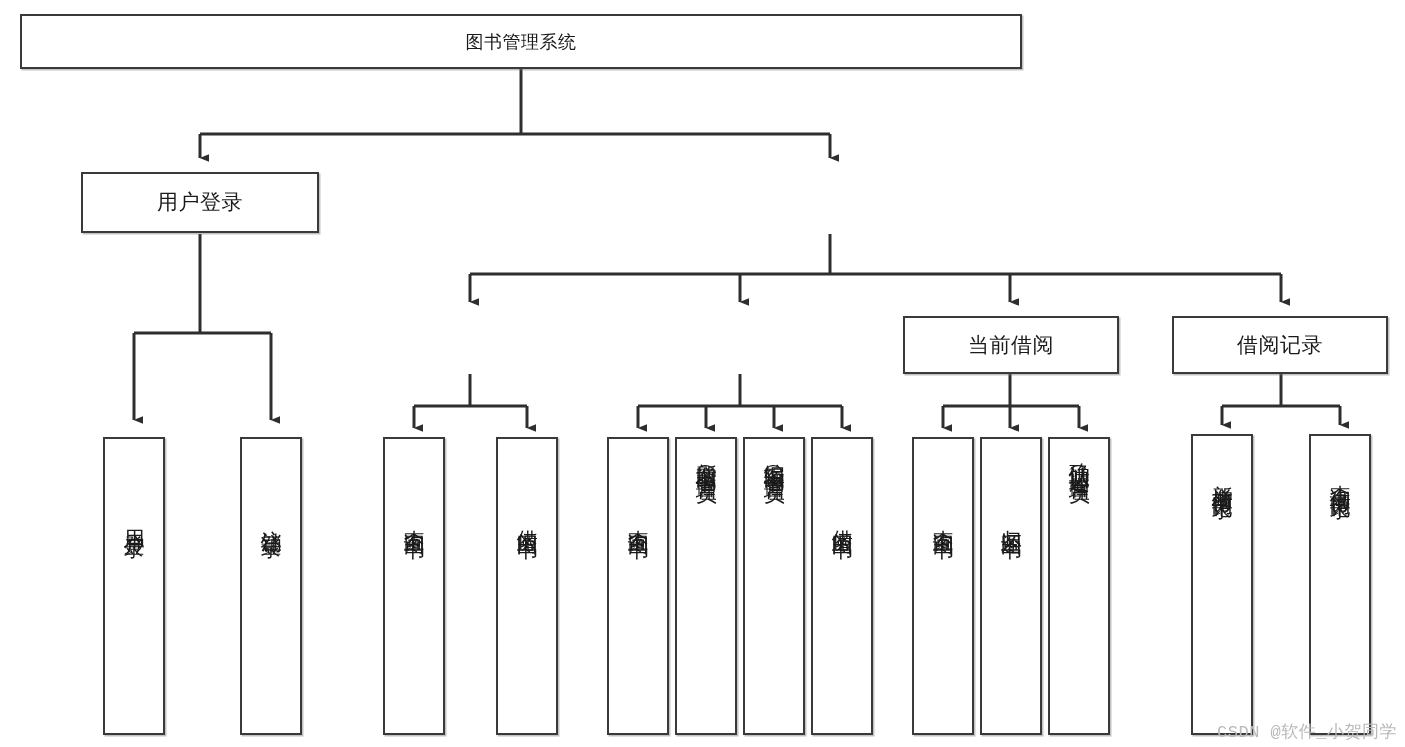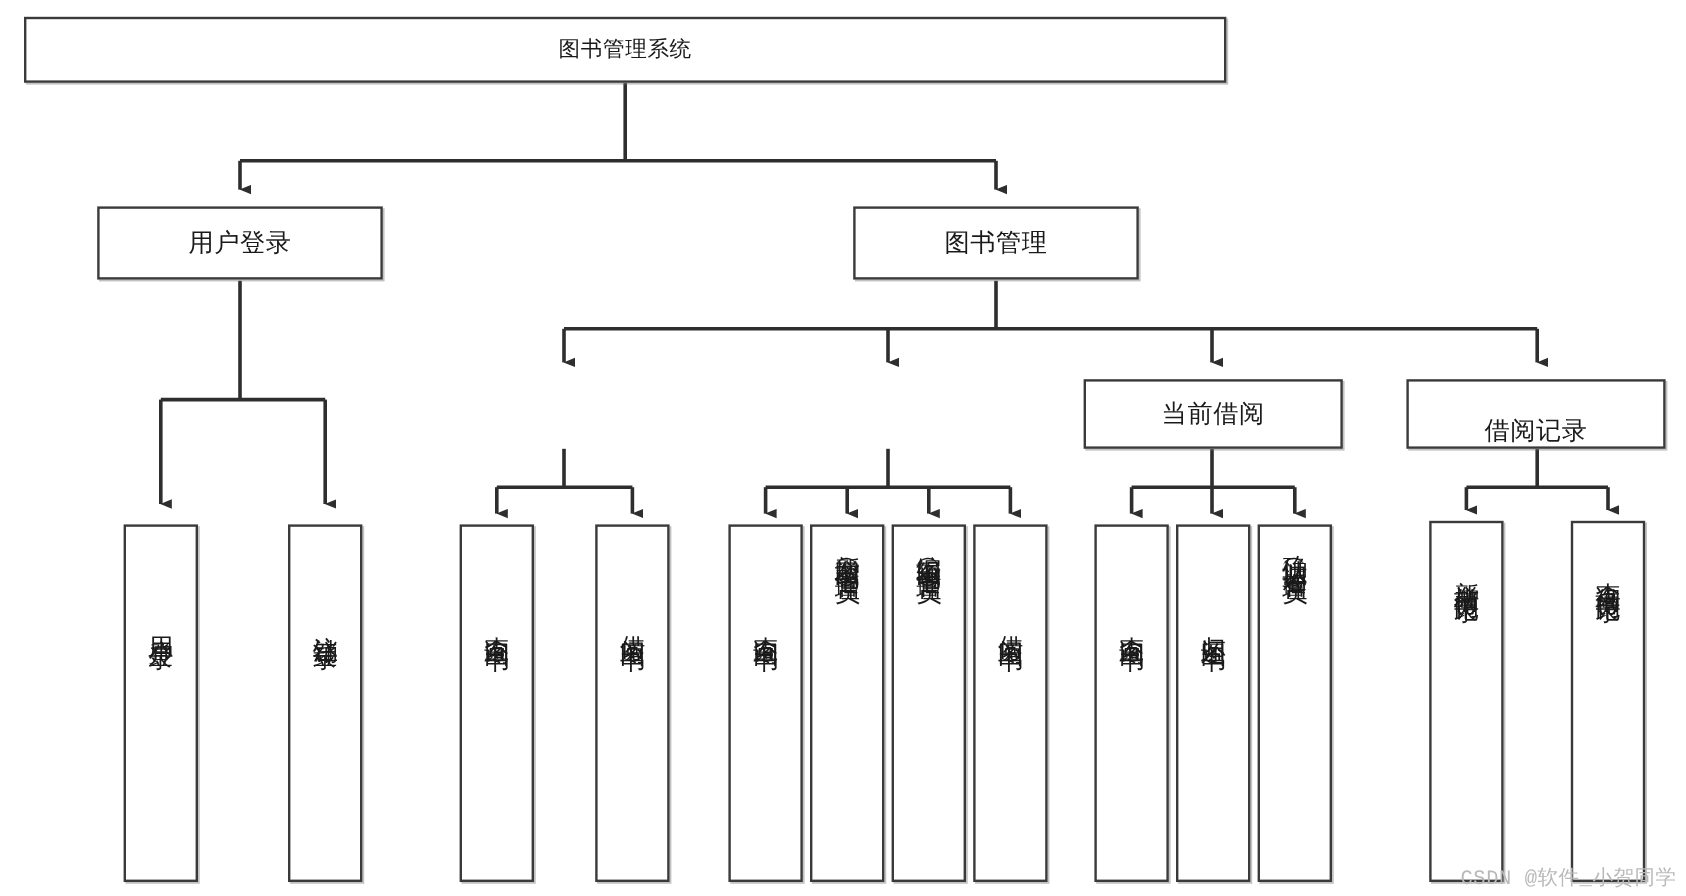--- a/index.html
+++ b/index.html
@@ -135,31 +135,28 @@
   </svg>
 
   <div class="node horiz root" style="left:20px; top:14px; width:1002px; height:55px;">
     <span class="lbl">图书管理系统</span>
   </div>
 
   <div class="node horiz" style="left:81px; top:172px; width:238px; height:61px;">
     <span class="lbl">用户登录</span>
   </div>
 
-  <div class="node horiz" style="left:711px; top:172px; width:238px; height:61px;">
-    <span class="lbl">图书管理</span>
-  </div>
 
 
 
   <div class="node horiz" style="left:903px; top:316px; width:216px; height:58px;">
     <span class="lbl">当前借阅</span>
   </div>
 
-  <div class="node horiz" style="left:1172px; top:316px; width:216px; height:58px;align-items:flex-end;">
+  <div class="node horiz" style="left:1172px; top:316px; width:216px; height:58px;">
     <span class="lbl">借阅记录</span>
   </div>
 
   <div class="node leaf mid" style="left:103px; top:437px; width:62px; height:298px; padding-top:74px;">
     <span class="lbl">用户登录</span>
   </div>
   <div class="node leaf mid" style="left:240px; top:437px; width:62px; height:298px; padding-top:74px;">
     <span class="lbl">注销登录</span>
   </div>
 

